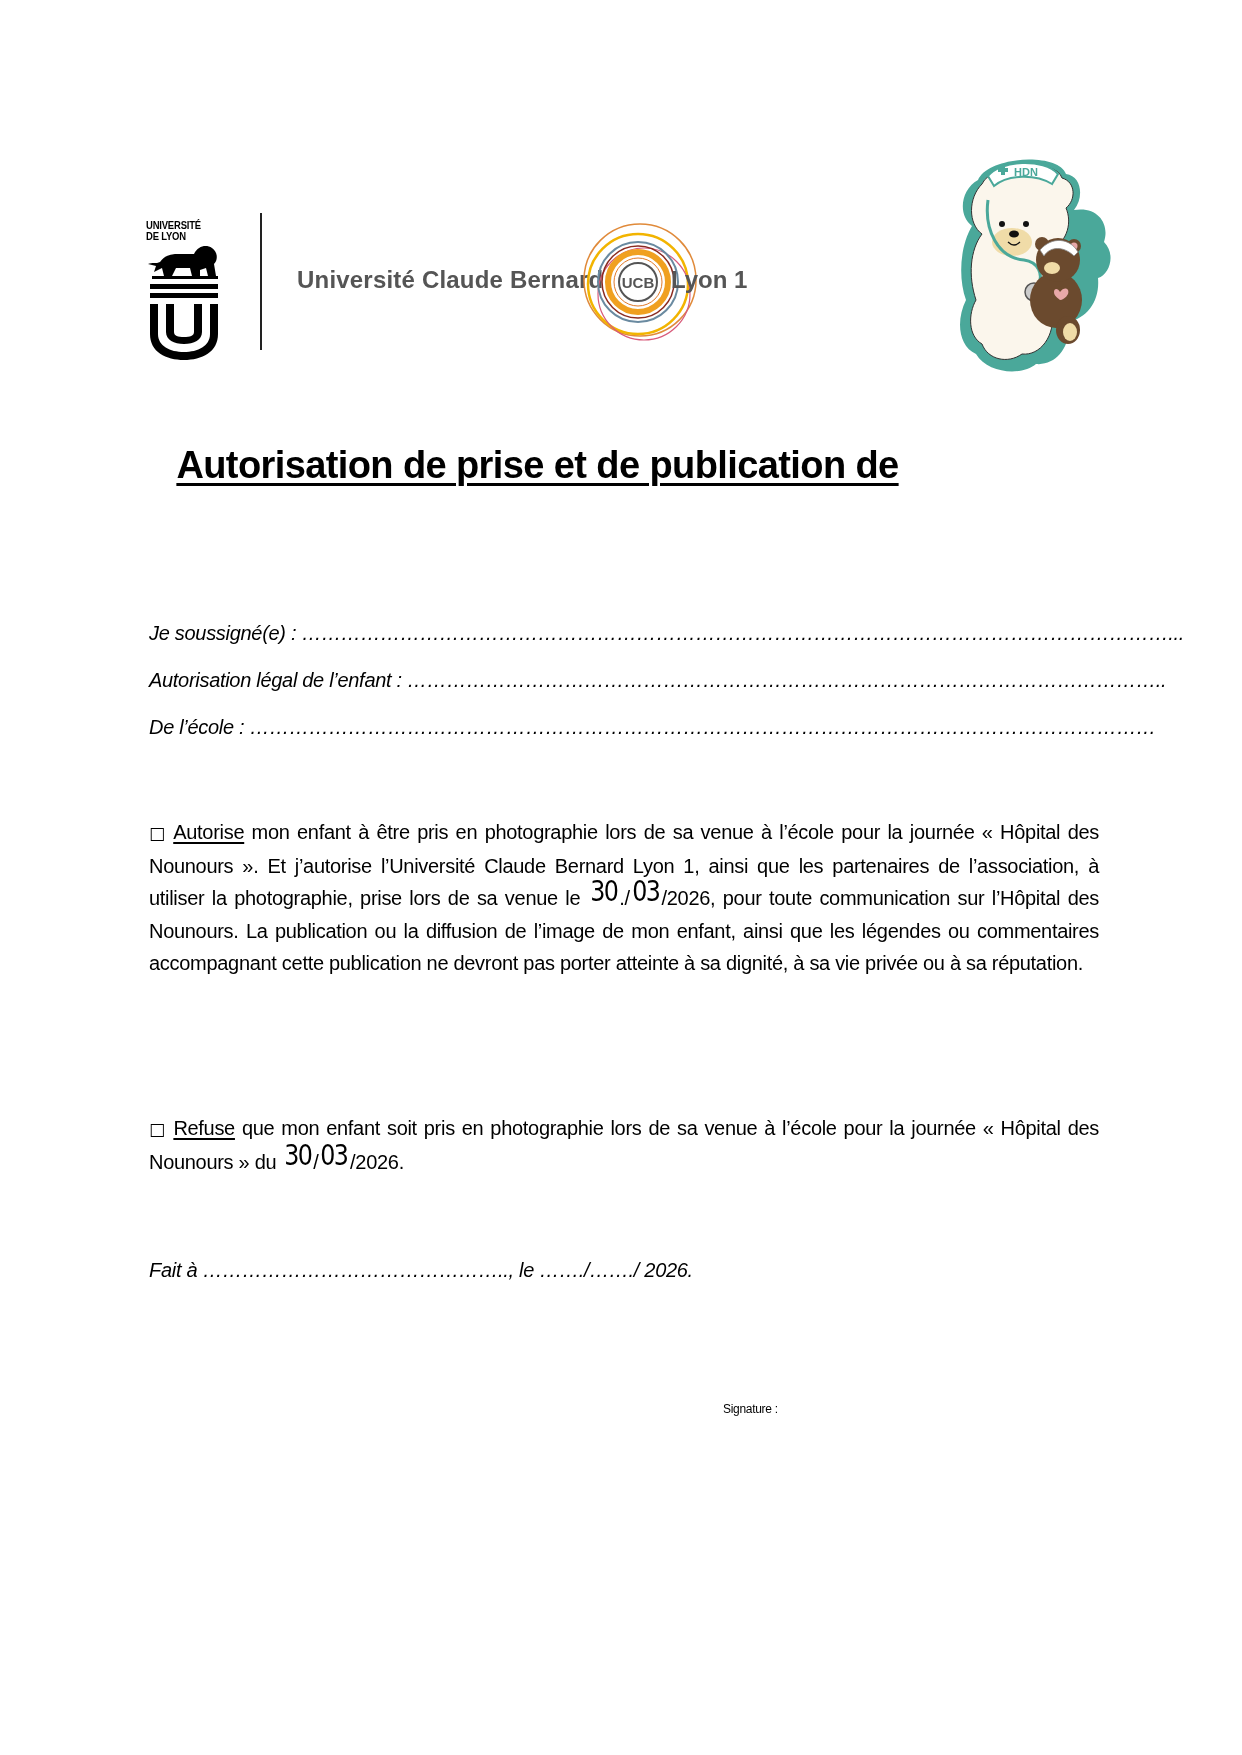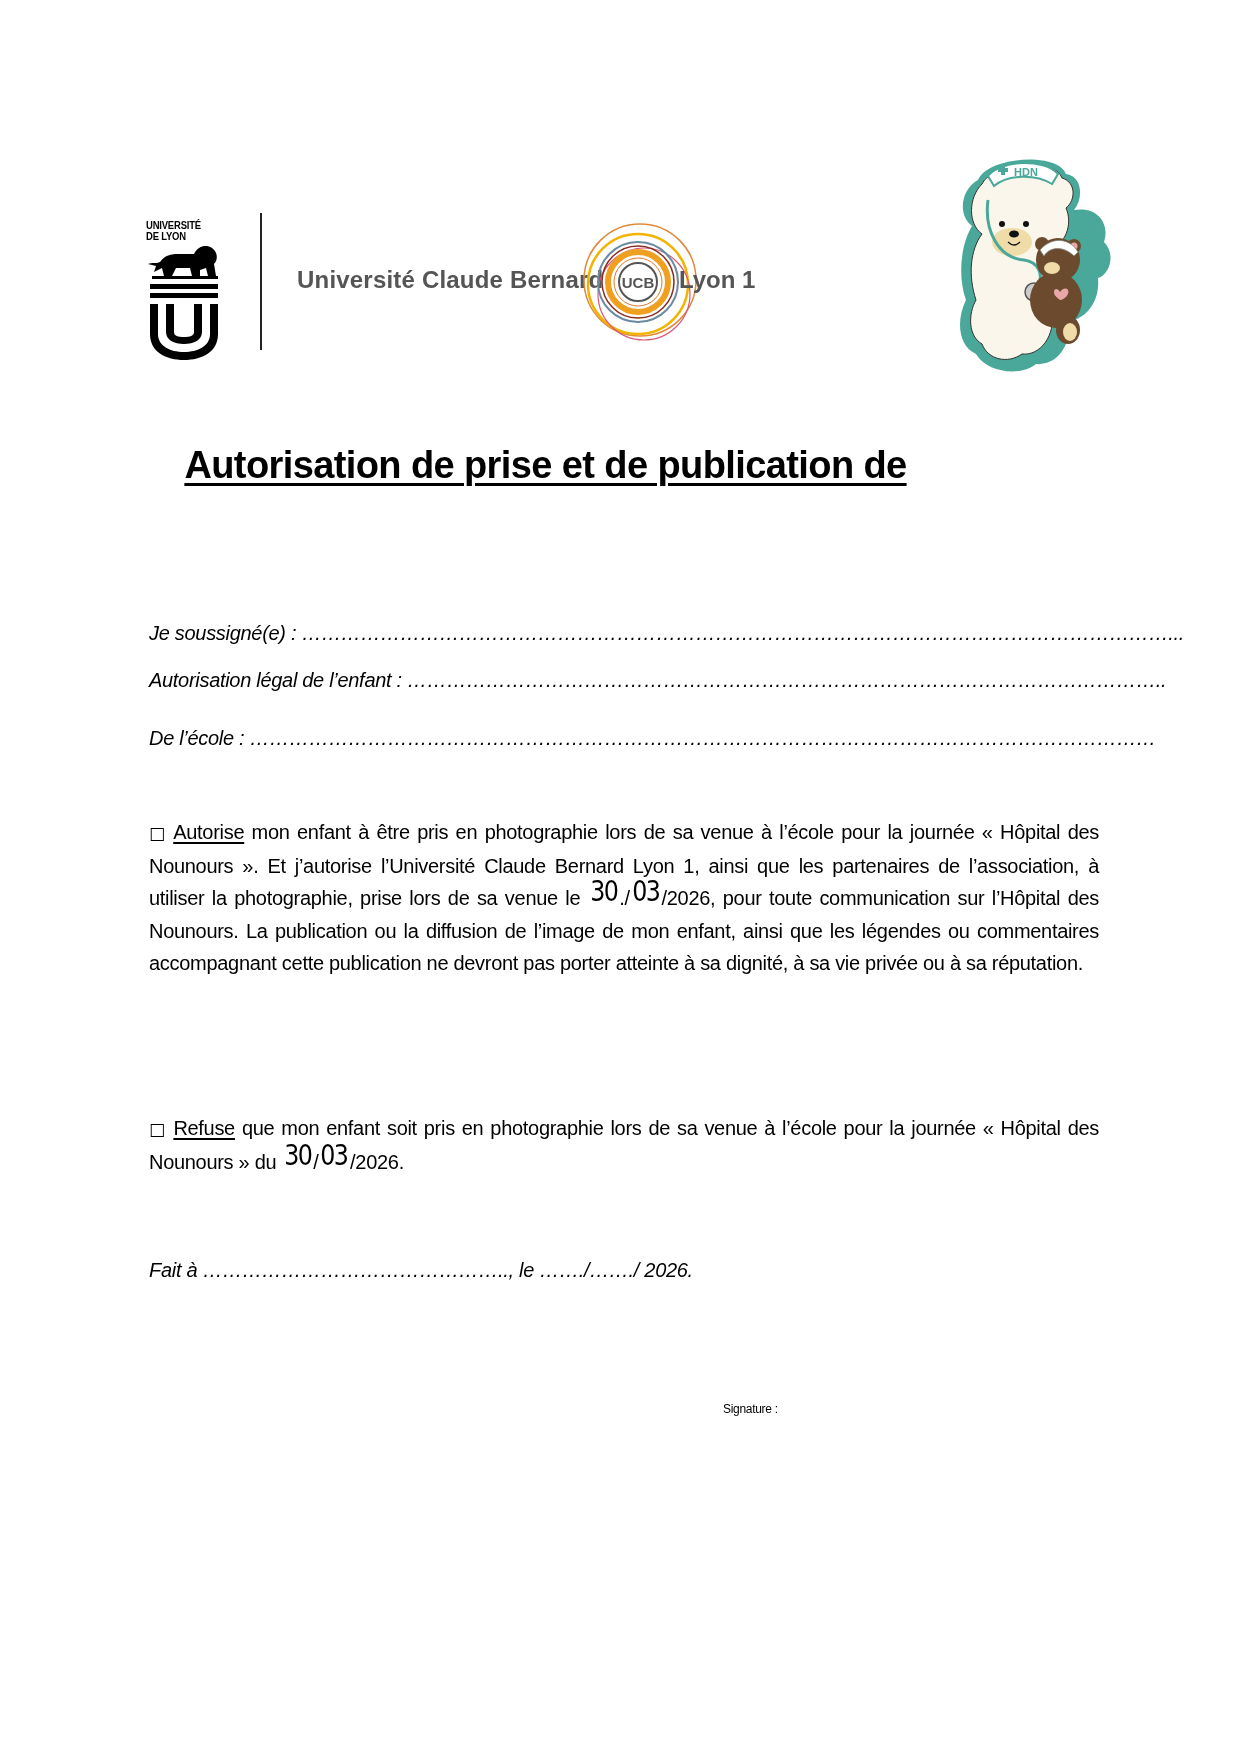--- a/index.html
+++ b/index.html
@@ -8,25 +8,25 @@
   .abs { position: absolute; }
 
   
   #udl-logo { left: 146px; top: 220px; width: 76px; height: 140px; }
   .udl-text { font-family: "Liberation Sans", sans-serif; font-weight: bold; font-size: 10.5px;
               line-height: 11px; letter-spacing: -0.2px; transform: scaleX(0.9); transform-origin: left top; }
   #divider { left: 260px; top: 213px; width: 2px; height: 137px; background: #222; }
   #ucb-name { left: 297px; top: 266px; font-size: 24px; font-weight: bold; color: #555555;
               letter-spacing: 0.2px; white-space: nowrap; }
   #ucb-emblem { left: 578px; top: 222px; width: 128px; height: 128px; }
-  #ucb-lyon { left: 671px; top: 266px; font-size: 24px; font-weight: bold; color: #555555; white-space: nowrap; padding-left: 8px; }
+  #ucb-lyon { left: 671px; top: 266px; font-size: 24px; font-weight: bold; color: #555555; white-space: nowrap; }
   #bear-logo { left: 948px; top: 150px; width: 170px; height: 232px; }
 
   
-  #title { left: 8px; top: 434px; width: 1075px; text-align: center;
+  #title { left: 0; top: 434px; width: 1075px; text-align: center;
            font-family: "Liberation Sans", sans-serif; font-weight: bold; font-size: 38px;
            line-height: 62px; letter-spacing: -0.6px; }
   #title span { text-decoration: underline; text-decoration-thickness: 3px; text-underline-offset: 5px; }
 
   
   .line { left: 149px; font-size: 20px; white-space: nowrap; letter-spacing: -0.3px; font-style: italic; }
   .para { left: 149px; width: 950px; font-size: 20px; line-height: 32.5px; text-align: justify;
           letter-spacing: -0.3px; }
   .kw { font-weight: normal; text-decoration: underline; text-underline-offset: 3px; }
   .box { font-family: "DejaVu Sans", sans-serif; font-size: 17px; }
@@ -106,21 +106,21 @@
 </div>
 
 <div class="abs line" style="top:622px;">
   <span>Je soussigné(e) :</span>
   <span>……………………………………………………………………………………………………………………...</span>
 </div>
 <div class="abs line" style="top:669px;">
   <span>Autorisation légal de l’enfant :</span>
   <span>……………………………………………………………………………………………………..</span>
 </div>
-<div class="abs line" style="top:716px;margin-top:11px;">
+<div class="abs line" style="top:716px;">
   <span>De l’école :</span>
   <span>…………………………………………………………………………………………………………………………</span>
 </div>
 
 <div class="abs para" style="top:816px;">
   <span class="box">□</span>
   <span class="kw">Autorise</span><span> mon enfant à être pris en photographie lors de sa venue à l’école pour la journée « Hôpital des Nounours ». Et j’autorise l’Université Claude Bernard Lyon 1, ainsi que les partenaires de l’association, à utiliser la photographie, prise lors de sa venue le </span><span class="hand">30</span><span>./</span><span class="hand">03</span><span>/2026, pour toute communication sur l’Hôpital des Nounours. La publication ou la diffusion de l’image de mon enfant, ainsi que les légendes ou commentaires accompagnant cette publication ne devront pas porter atteinte à sa dignité, à sa vie privée ou à sa réputation.</span>
 </div>
 
 <div class="abs para" style="top:1112px;">

